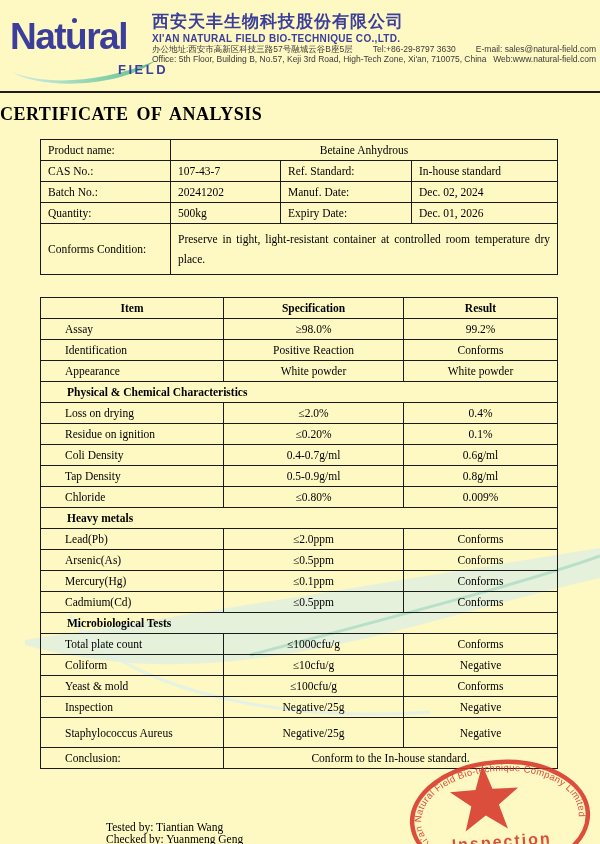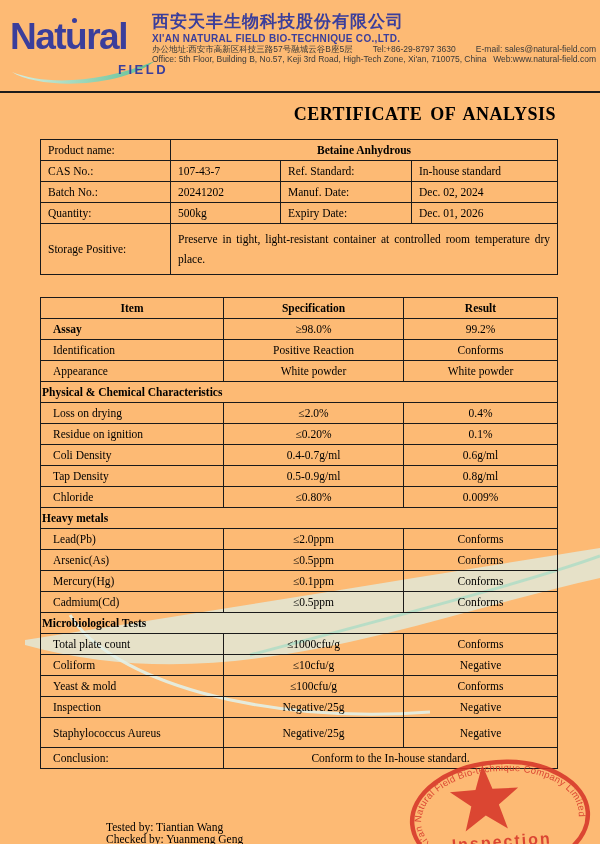--- a/index.html
+++ b/index.html
@@ -1,21 +1,21 @@
 <!DOCTYPE html>
 <html><head>
 <meta charset="utf-8">
 <style>
   * { margin: 0; padding: 0; box-sizing: border-box; }
   html,body { background:#888; }
   .page {
     position: relative;
     width: 600px; height: 844px;
     margin: 0 auto;
-    background: #fdba74;
+    background: #fef9c3;
     overflow: hidden;
     font-family: "Liberation Serif", "DejaVu Serif", serif;
     color: #000;
   }
   
   .logo { position:absolute; left:10px; top:16px; width:145px; height:74px; }
   .logo-natural {
     position:absolute; left:0; top:0;
     font-family:"Liberation Sans", sans-serif;
     font-weight:bold; font-size:37px; letter-spacing:-1.5px;
@@ -32,38 +32,38 @@
   }
   .company { position:absolute; left:152px; top:12px; width:444px; font-family:"Liberation Sans", sans-serif; }
   .company-cn { font-size:17px; font-weight:bold; color:#3b3e9b; letter-spacing:1px; line-height:1.15; }
   .company-en { font-size:10px; font-weight:bold; color:#3b3e9b; letter-spacing:0.3px; margin-top:1px; }
   .contact-line { display:flex; justify-content:space-between; font-size:8.5px; color:#3a3a3a; line-height:1.25; }
   .contact-line span { white-space:nowrap; }
   .header-divider { position:absolute; left:0; top:91px; width:600px; height:2px; background:#1c1c1c; }
   
   .doc-title {
     position:absolute; top:104px; left:0; width:556px;
-    text-align:right; font-size:18px; font-weight:bold;
-    letter-spacing:0.5px; word-spacing:3px;padding-left:30px;
+    text-align:left; font-size:18px; font-weight:bold;
+    letter-spacing:0.5px; word-spacing:3px;
   }
   
   table { border-collapse:collapse; table-layout:fixed; background:transparent; position:absolute; z-index:2; }
   td, th { border:1px solid #1a1a1a; font-size:11.5px; font-weight:normal; overflow:hidden; }
   .info-table { left:40px; top:139px; width:517px; }
   .info-table td { height:21px; padding:0 7px; }
   .info-table .center { text-align:center; }
-  .bold { font-weight:bold; }
+  .bold { font-weight:normal; }
   .storage-row td { height:51px; }
   .storage-text { text-align:justify; line-height:1.75; padding:2px 10px; }
   .spec-table { left:40px; top:297px; width:517px; }
   .spec-table td { height:21px; }
-  .spec-table td.item { padding-left:12px;border-radius:8px; }
+  .spec-table td.item { padding-left:24px;border-radius:8px; }
   .spec-table td.center { text-align:center; }
   .spec-table td.head { font-weight:bold; text-align:center; }
-  .spec-table td.section { font-weight:bold; padding-left:1px; }
+  .spec-table td.section { font-weight:bold; padding-left:26px; }
   .spec-table tr.tall td { height:30px; }
   
   .sign-row {
     position:absolute; left:40px; top:821px; width:517px; z-index:2;
     display:flex; justify-content:space-between;
     padding:0 40px 0 66px; font-size:11.5px;flex-direction:column;
   }
   .sign-row span { white-space:nowrap; }
   
   .watermark { position:absolute; left:0; top:490px; width:600px; height:280px; z-index:0; pointer-events:none; }
@@ -141,21 +141,21 @@
         </tr>
         <tr>
           <td>Quantity:</td>
           <td>500kg</td>
           <td>Expiry Date:</td>
           <td>Dec. 01, 2026</td>
         </tr>
       </tbody>
     <tbody>
         <tr class="storage-row">
-      <td>Storage Positive:</td>
+      <td>Conforms Condition:</td>
       <td colspan="3" class="storage-text">Preserve in tight, light-resistant container at controlled room temperature dry place.</td>
     </tr>
   </tbody>
     </table>
 
   <table class="spec-table">
     <colgroup>
         <col style="width:183px">
         <col style="width:180px">
         <col style="width:154px">

